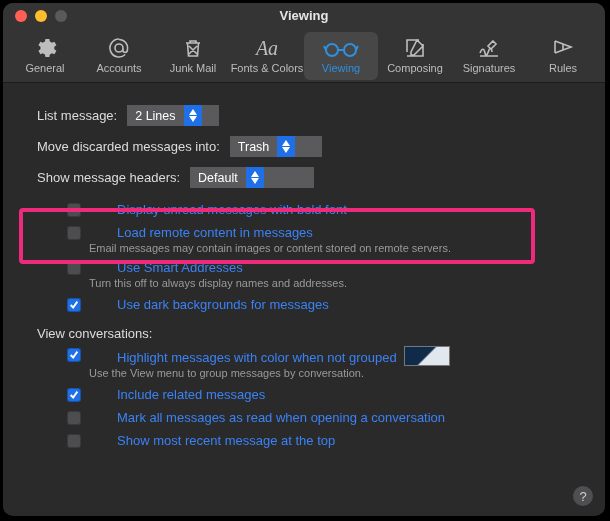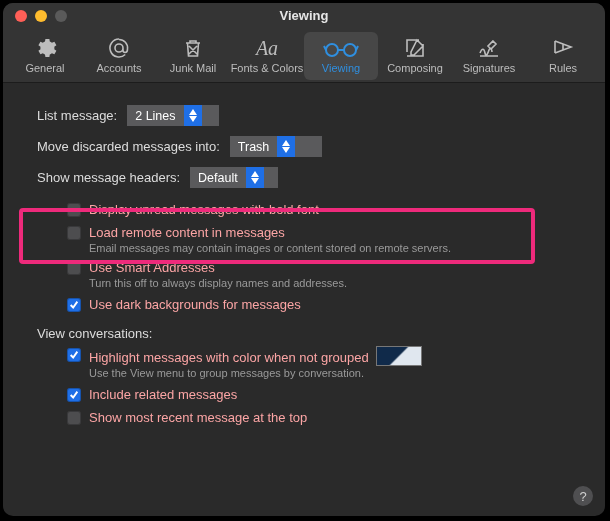--- a/index.html
+++ b/index.html
@@ -91,21 +91,21 @@
     padding:4px 0;
   }
   .checkbox {
     width:14px; height:14px; border-radius:3px; margin-right:8px;
     background:#4d4d4f; flex:0 0 14px; margin-top:1px;
     box-shadow: inset 0 0 0 1px rgba(0,0,0,.25);
     display:flex; align-items:center; justify-content:center;
   }
   .checkbox.checked { background:#1f6fe6; }
   .checkbox.checked svg { width:10px; height:10px; stroke:#fff; stroke-width:2.3; fill:none; }
-  .checktext { color:#fca5a5; }
+  .checktext { color:#3b82f6;margin-left:28px; }
   .subtext { color:#9a9a9a; font-size:11px; margin-top:2px; }
 
   .section-label { color:#dcdcdc; margin:10px 0 2px 0; }
 
   .highlight-box {
     position:absolute;
     border:4px solid #ee2a7b;
     border-radius:4px;
     pointer-events:none;
   }
@@ -219,21 +219,21 @@
             </svg>
           <svg viewBox="0 0 8 6">
               <path d="M4 6L0 0h8z"></path>
             </svg>
         </span>
       </div>
     </div>
 
     <div class="row">
       <span class="row-label">Show message headers:</span>
-      <div class="select" style="width:88px">
+      <div class="select" style="width:124px">
         <span class="sel-text">Default</span>
         <span class="sel-arrows">
           <svg viewBox="0 0 8 6">
               <path d="M4 0L8 6H0z"></path>
             </svg>
           <svg viewBox="0 0 8 6">
               <path d="M4 6L0 0h8z"></path>
             </svg>
         </span>
       </div>
@@ -288,20 +288,24 @@
 
     <div class="checkrow">
       <span class="checkbox checked">
           <svg viewBox="0 0 12 12">
             <path d="M2 6l3 3 5-7"></path>
           </svg>
         </span>
       <span class="checktext">Include related messages</span>
     </div>
 
+    <div class="checkrow">
+      <span class="checkbox"></span>
+      <span class="checktext">Mark all messages as read when opening a conversation</span>
+    </div>
 
     <div class="checkrow">
       <span class="checkbox"></span>
       <span class="checktext">Show most recent message at the top</span>
     </div>
 
     <div class="highlight-box" style="left:16px; top:125px; width:508px; height:48px;"></div>
 
   </div>
 

